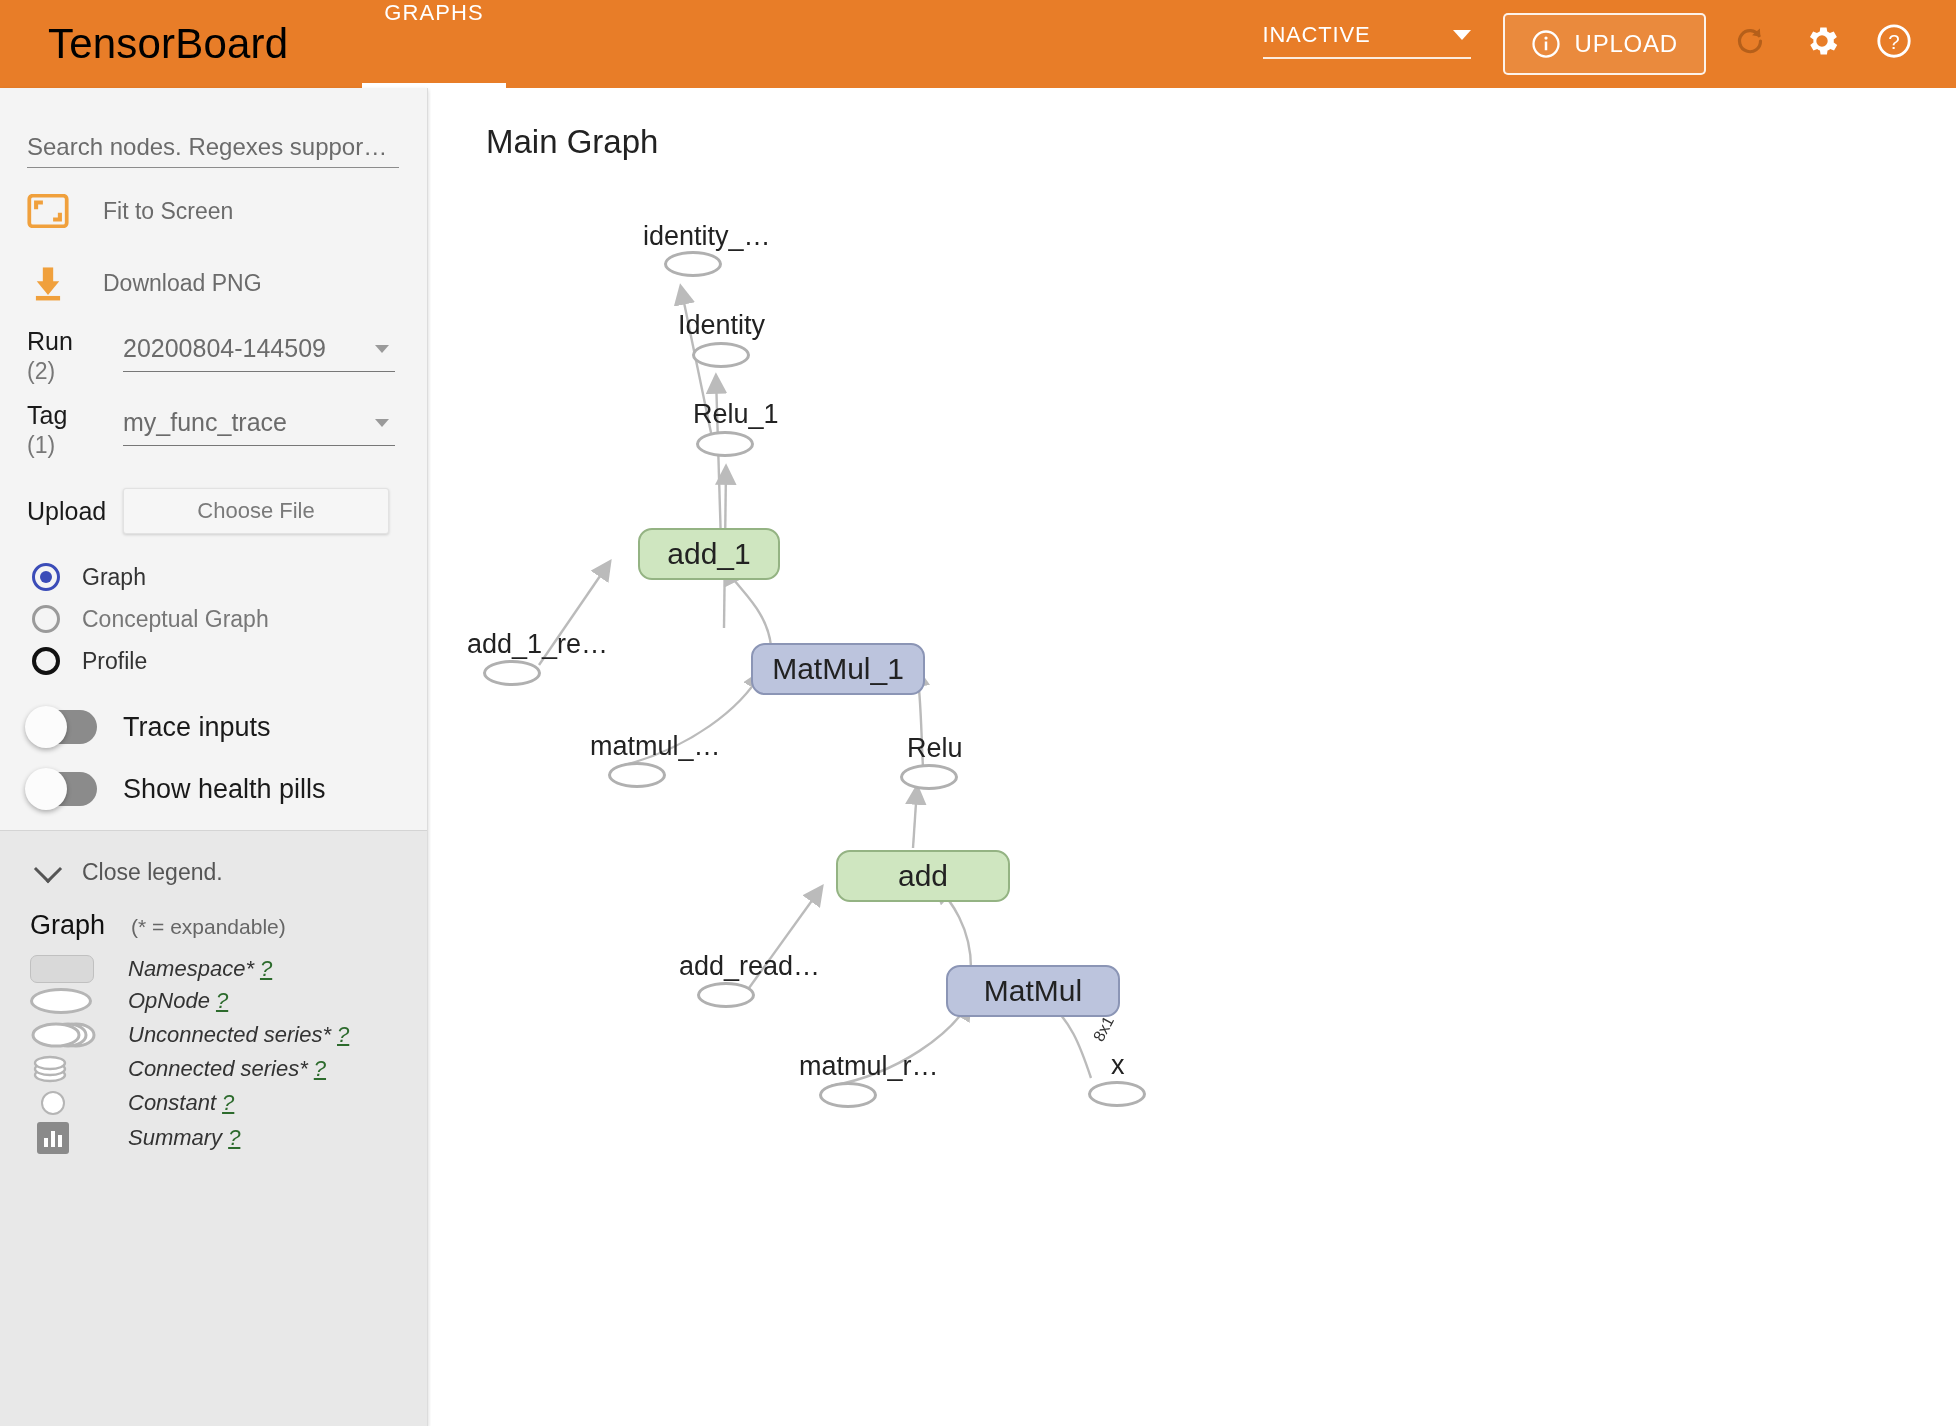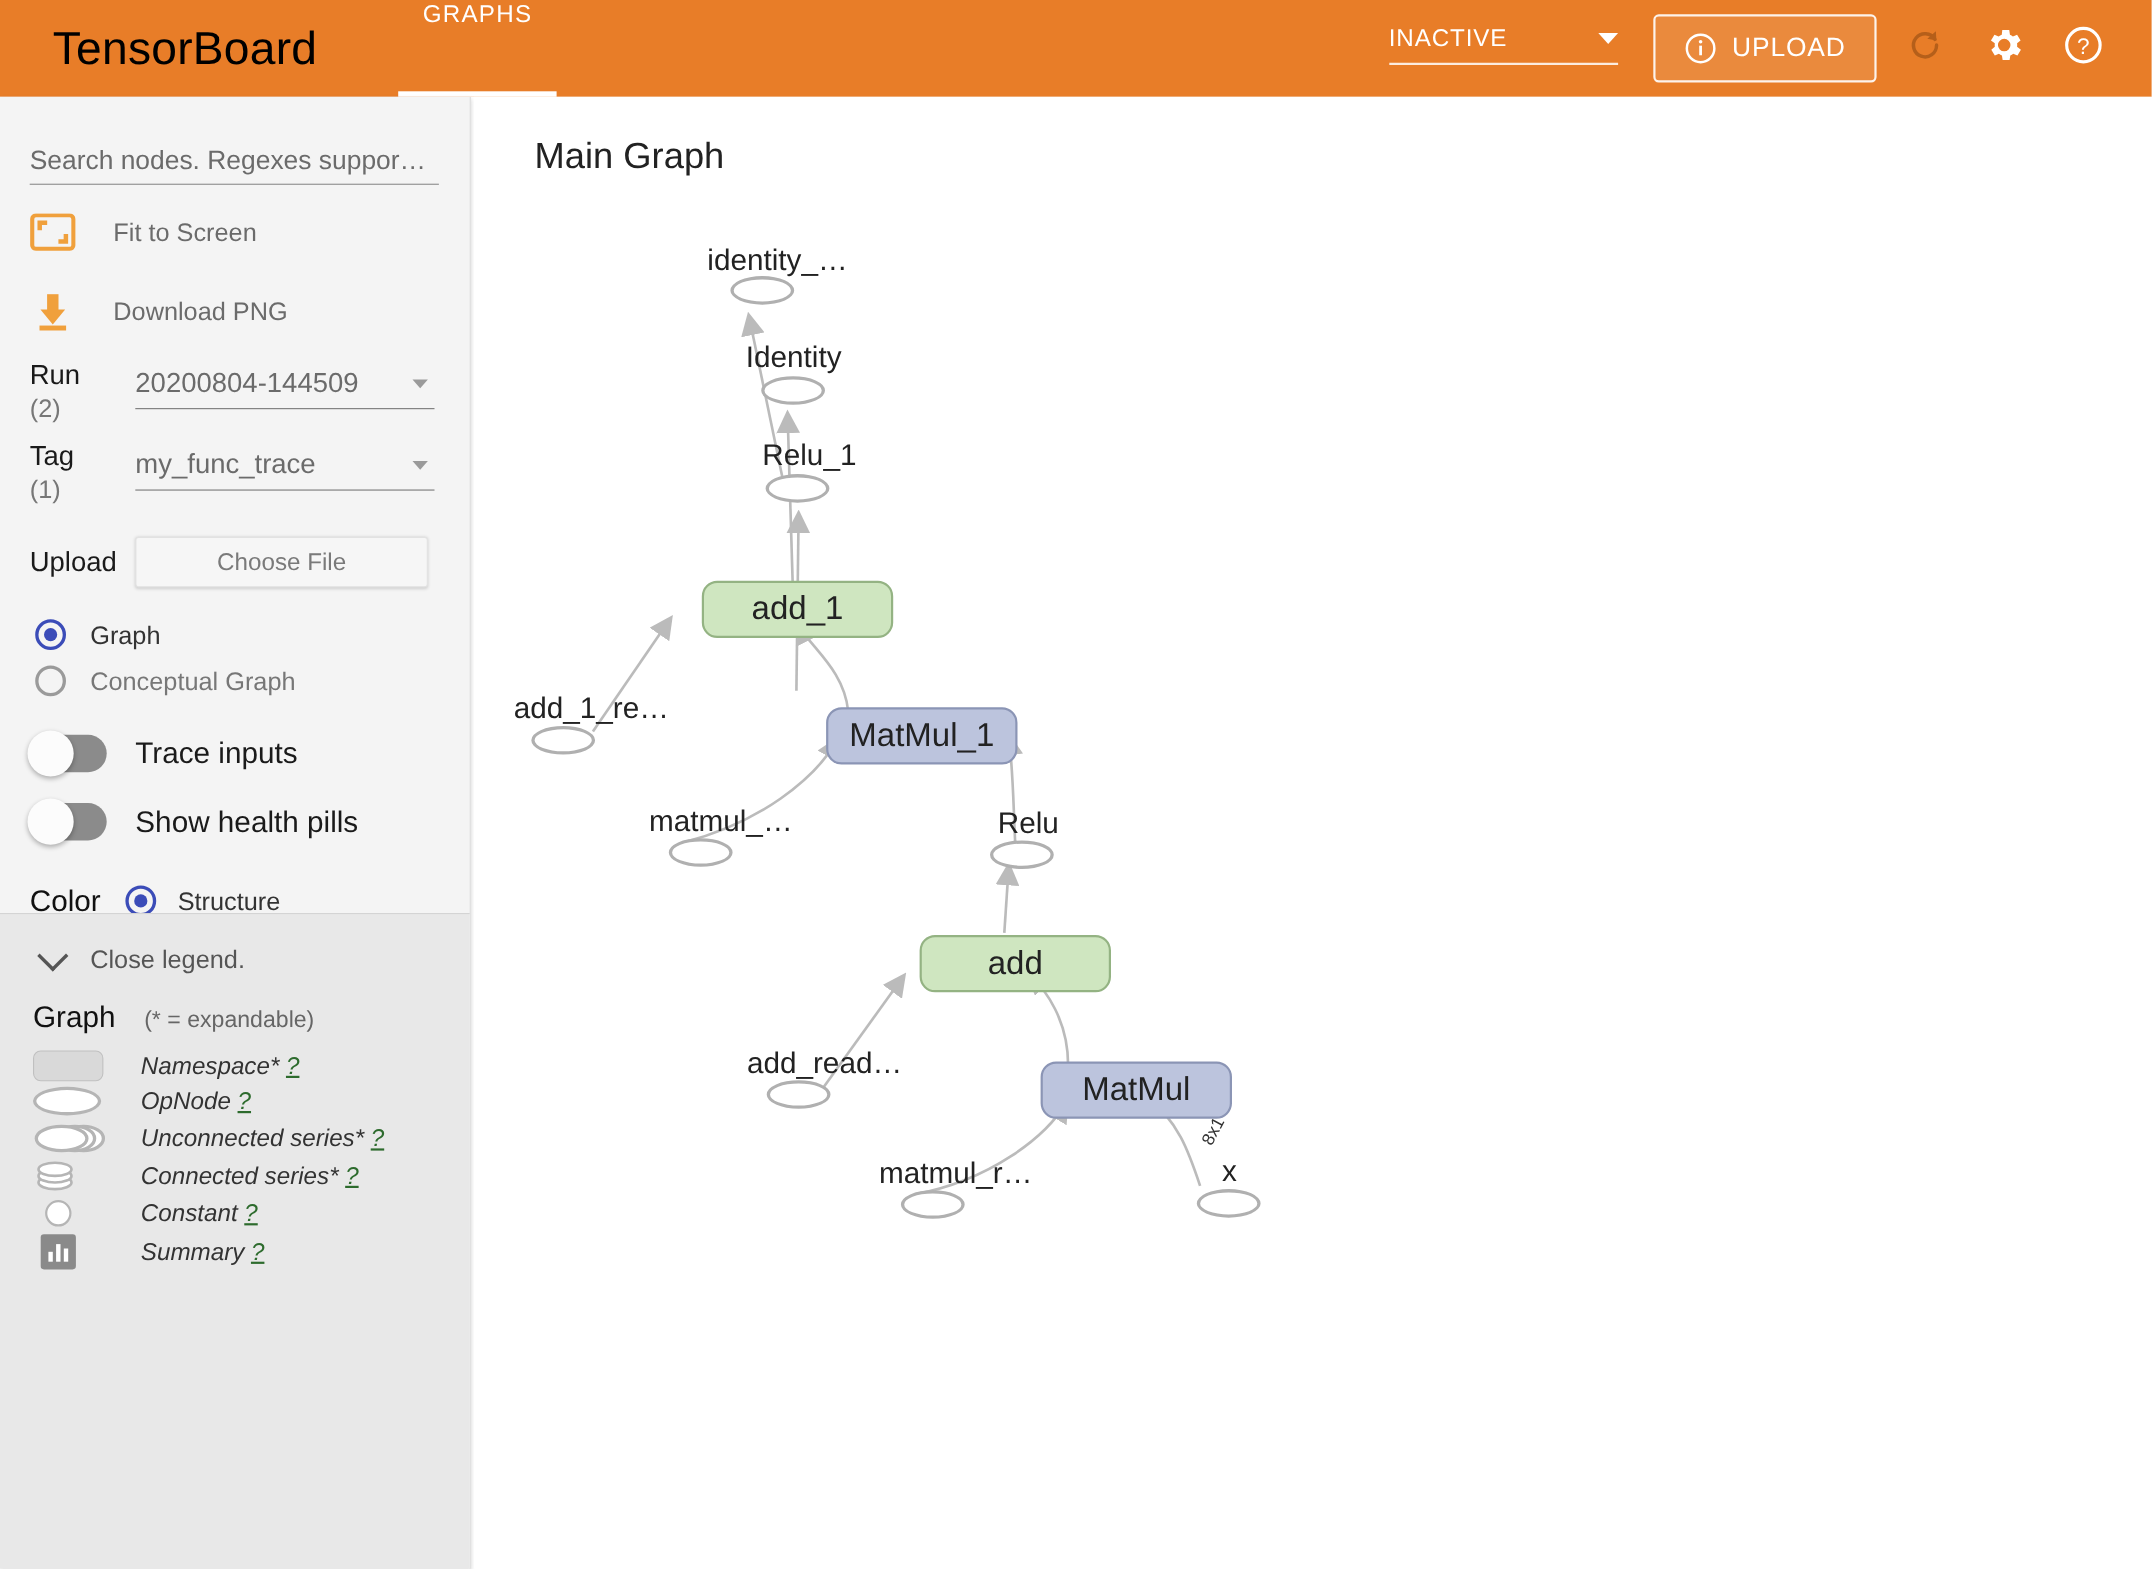--- a/index.html
+++ b/index.html
@@ -351,20 +351,24 @@
     </div>
   </div>
 
   <div class="radio-row first">
     <span class="radio checked"></span>
     <span class="radio-lbl">Graph</span>
   </div>
   <div class="radio-row">
     <span class="radio"></span>
     <span class="radio-lbl muted">Conceptual Graph</span>
+  </div>
+  <div class="radio-row">
+    <span class="radio dark"></span>
+    <span class="radio-lbl">Profile</span>
   </div>
 
   <div class="toggle-row" style="margin-top:14px">
     <span class="toggle">
         <i class="knob"></i>
       </span>
     <span class="toggle-lbl">Trace inputs</span>
   </div>
   <div class="toggle-row">
     <span class="toggle">
@@ -475,21 +479,21 @@
 
   <div class="oplabel" style="left:212px; top:133px;">identity_…</div>
   <div class="opnode" style="left:233px; top:163px;"></div>
 
   <div class="oplabel" style="left:247px; top:222px;text-align:center;">Identity</div>
   <div class="opnode" style="left:261px; top:254px;"></div>
 
   <div class="oplabel" style="left:262px; top:311px;">Relu_1</div>
   <div class="opnode" style="left:265px; top:343px;"></div>
 
-  <div class="gnode green" style="left:207px; top:440px; width:174px; height:52px;">
+  <div class="gnode green" style="left:207px; top:440px; width:142px; height:52px;">
     <span>add_1</span>
   </div>
 
   <div class="oplabel" style="left:36px; top:541px;">add_1_re…</div>
   <div class="opnode" style="left:52px; top:572px;"></div>
 
   <div class="gnode blue" style="left:320px; top:555px; width:174px; height:52px;">
     <span>MatMul_1</span>
   </div>
 

